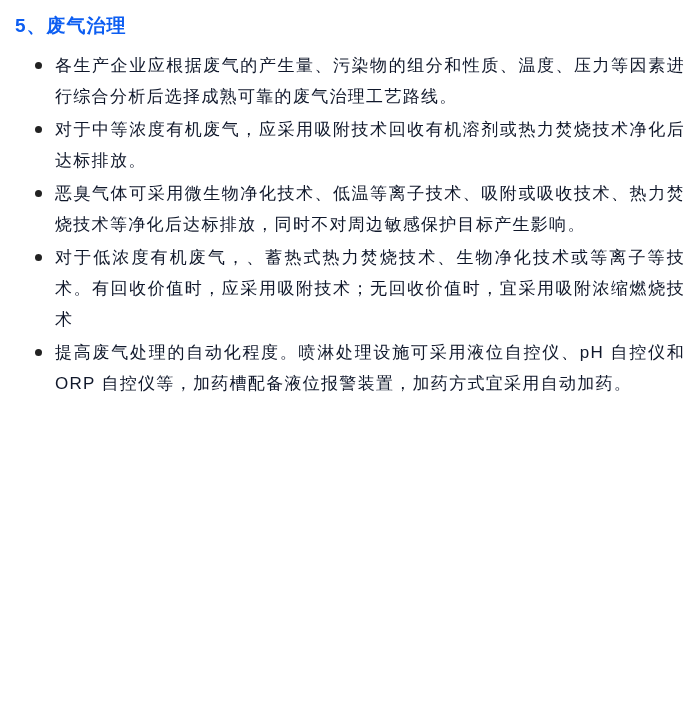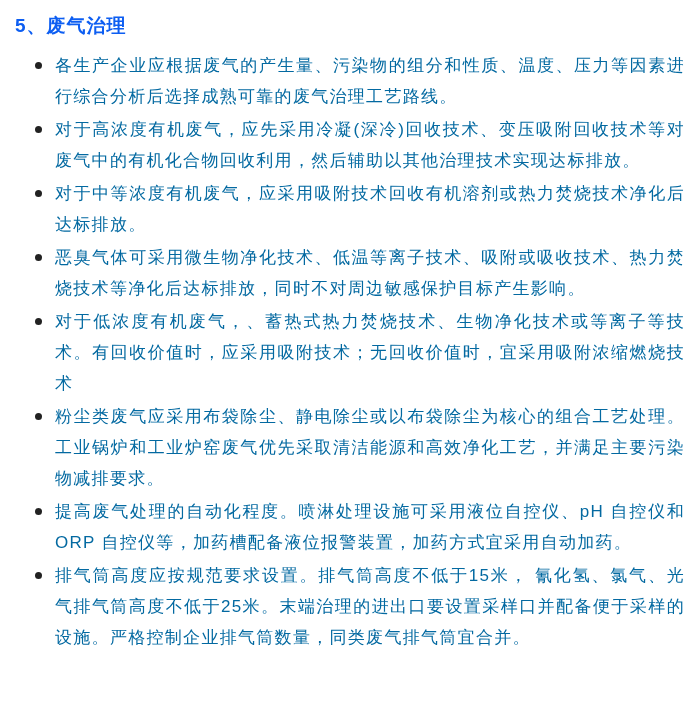--- a/index.html
+++ b/index.html
@@ -33,21 +33,21 @@
     margin: 0;
     padding: 0 0 0 20px;
   }
   ul.bullet-list li {
     position: relative;
     padding-left: 20px;
     margin: 0 0 2px 0;
     font-size: 17px;
     line-height: 31px;
     letter-spacing: 1.3px;
-    color: #0369a1;
+    color: #0f172a;
     text-align: justify;
   }
   .dot {
     position: absolute;
     left: 0;
     top: 12px;
     width: 7px;
     height: 7px;
     border-radius: 50%;
     background: #222222;
@@ -61,40 +61,28 @@
 
 <div class="page">
   <h2 class="section-title">5、废气治理</h2>
   <ul class="bullet-list">
     <li>
       <span class="dot"></span>
       <span class="li-text">各生产企业应根据废气的产生量、污染物的组分和性质、温度、压力等因素进行综合分析后选择成熟可靠的废气治理工艺路线。</span>
     </li>
     <li>
       <span class="dot"></span>
-      <span class="li-text">对于高浓度有机废气，应先采用冷凝(深冷)回收技术、变压吸附回收技术等对废气中的有机化合物回收利用，然后辅助以其他治理技术实现达标排放。</span>
-    </li>
-    <li>
-      <span class="dot"></span>
       <span class="li-text">对于中等浓度有机废气，应采用吸附技术回收有机溶剂或热力焚烧技术净化后达标排放。</span>
     </li>
     <li>
       <span class="dot"></span>
       <span class="li-text">恶臭气体可采用微生物净化技术、低温等离子技术、吸附或吸收技术、热力焚烧技术等净化后达标排放，同时不对周边敏感保护目标产生影响。</span>
     </li>
     <li>
       <span class="dot"></span>
       <span class="li-text">对于低浓度有机废气，、蓄热式热力焚烧技术、生物净化技术或等离子等技术。有回收价值时，应采用吸附技术；无回收价值时，宜采用吸附浓缩燃烧技术</span>
     </li>
     <li>
       <span class="dot"></span>
-      <span class="li-text">粉尘类废气应采用布袋除尘、静电除尘或以布袋除尘为核心的组合工艺处理。工业锅炉和工业炉窑废气优先采取清洁能源和高效净化工艺，并满足主要污染物减排要求。</span>
-    </li>
-    <li>
-      <span class="dot"></span>
       <span class="li-text">提高废气处理的自动化程度。喷淋处理设施可采用液位自控仪、pH 自控仪和 ORP 自控仪等，加药槽配备液位报警装置，加药方式宜采用自动加药。</span>
-    </li>
-    <li>
-      <span class="dot"></span>
-      <span class="li-text">排气筒高度应按规范要求设置。排气筒高度不低于15米， 氰化氢、氯气、光气排气筒高度不低于25米。末端治理的进出口要设置采样口并配备便于采样的设施。严格控制企业排气筒数量，同类废气排气筒宜合并。</span>
     </li>
   </ul>
 </div>
 
 </body></html>

